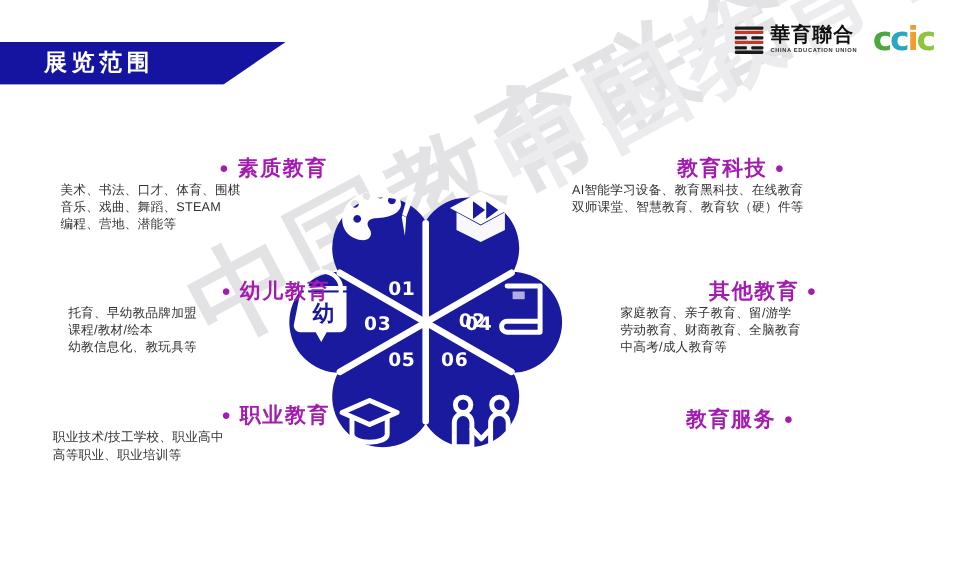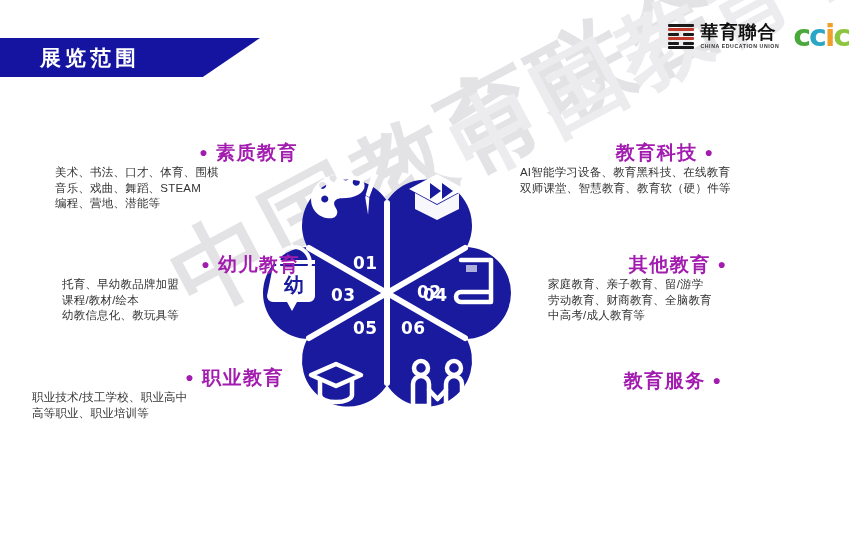--- a/index.html
+++ b/index.html
@@ -101,23 +101,23 @@
     font-size:11.5px; color:#333; line-height:15.5px;
     letter-spacing:0.2px;
   }
   .blk.left{ text-align:left; }
   .blk.left .head{ text-align:right; }
   .blk.right .head{ text-align:center; }
 
   .b1{ left:55px;  top:140px; width:245px; }
   .b1 .head{ padding-right:2px; }
   .b2{ left:62px;  top:252px; width:238px; }
-  .b3{ left:32px;  top:365px; width:252px; }
+  .b3{ left:48px;  top:365px; width:252px; }
   .b4{ left:520px; top:140px; width:290px; }
-  .b5{ left:548px; top:252px; width:260px; }
+  .b5{ left:564px; top:252px; width:260px; }
   .b6{ left:528px; top:368px; width:290px; }
 </style>
 </head>
 <body>
 
 <div id="stage">
 
   <div class="watermark">中国教育联合</div>
   <div class="watermark2">中国教育联合</div>
 

